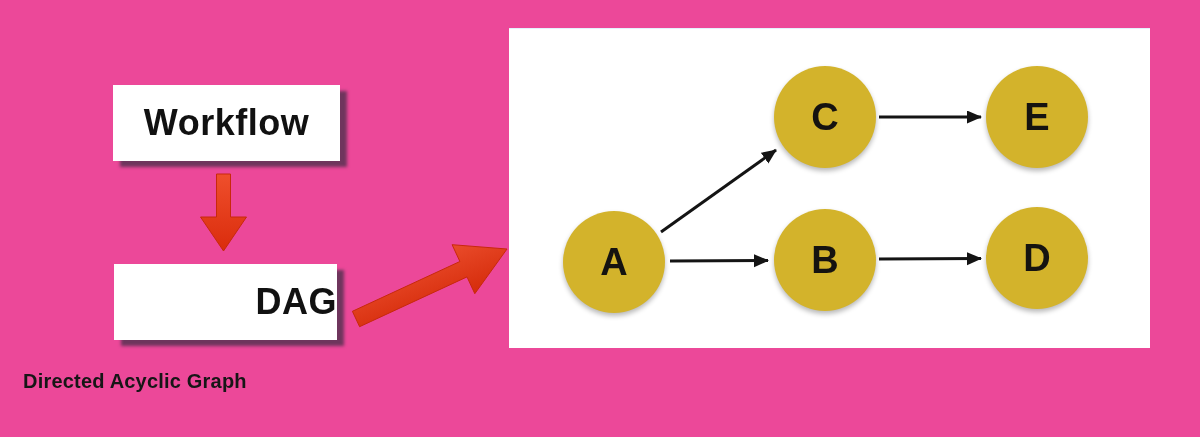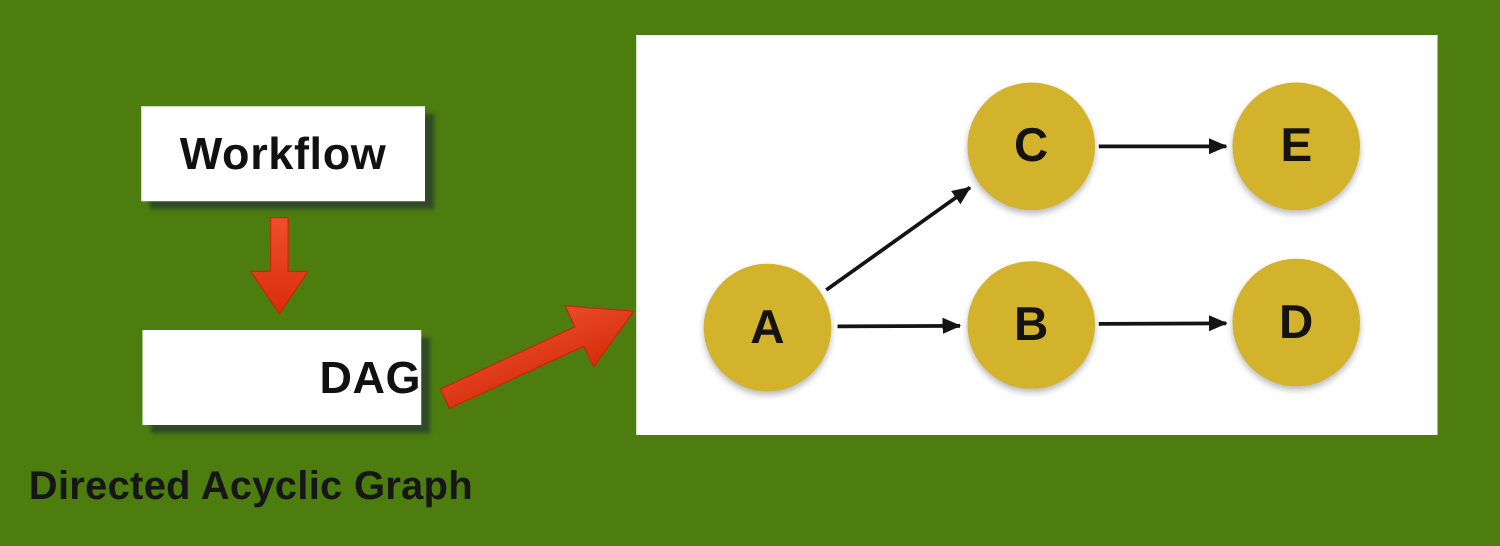--- a/index.html
+++ b/index.html
@@ -3,21 +3,21 @@
 <meta charset="utf-8">
 <style>
   * { margin: 0; padding: 0; box-sizing: border-box; }
   html, body { width: 1200px; height: 437px; }
   body { font-family: "Liberation Sans", sans-serif; }
 
   .canvas {
     position: relative;
     width: 1200px;
     height: 437px;
-    background: #4d7c0f;
+    background: #ec4899;
     overflow: hidden;
   }
 
   .flow-box {
     position: absolute;
     background: #ffffff;
     box-shadow: 7px 6px 3px rgba(28, 42, 54, 0.6);
     display: flex;
     align-items: center;
     justify-content: center;
@@ -27,21 +27,21 @@
     letter-spacing: 0.5px;
   }
   .workflow-box { left: 113px; top: 85px;  width: 227px; height: 76px; }
   .dag-box      { left: 114px; top: 264px; width: 223px; height: 76px; justify-content: flex-end; }
 
   .caption {
     position: absolute;
     left: 23px;
     top: 370px;
     font-weight: bold;
-    font-size: 32px;
+    font-size: 20px;
     color: #161616;
     letter-spacing: 0.2px;
   }
 
   .dag-panel {
     position: absolute;
     left: 509px;
     top: 28px;
     width: 641px;
     height: 320px;

